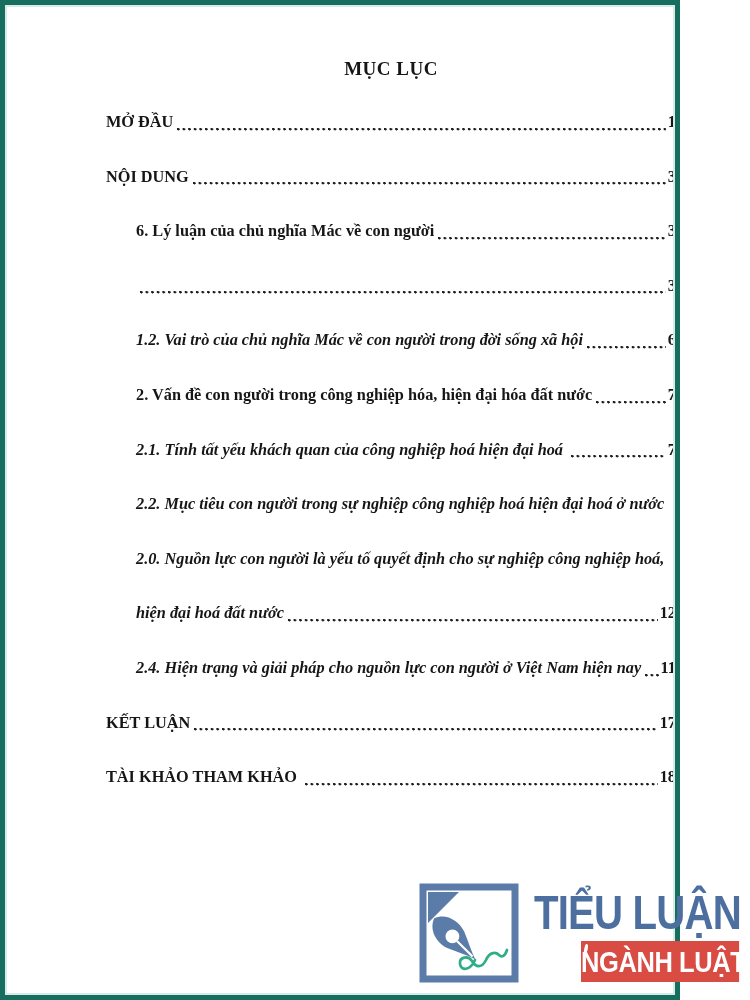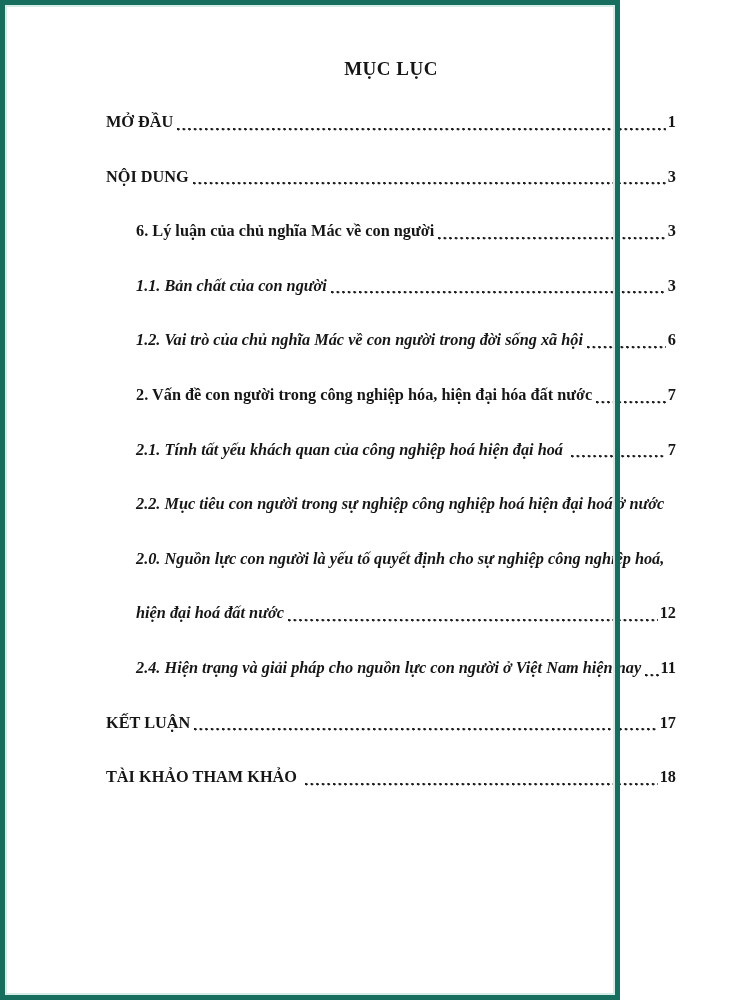--- a/index.html
+++ b/index.html
@@ -3,21 +3,21 @@
 <meta charset="utf-8">
 <style>
   html, body {
     margin: 0; padding: 0;
     width: 750px; height: 1000px;
     background: #ffffff;
     overflow: hidden;
     font-family: "Liberation Serif", "DejaVu Serif", serif;
     color: #161616;
   }
-  .page { position: relative; width: 620px; height: 1000px; background: #fff; }
+  .page { position: relative; width: 680px; height: 1000px; background: #fff; }
 
   
   .frame {
     position: absolute; inset: 0;
     border: 5px solid #176e5f;
     pointer-events: none;
     z-index: 5;
   }
   .frame::after {
     content: ""; position: absolute; inset: 0;
@@ -127,21 +127,20 @@
       <span class="pg">3</span>
     </div>
 
     <div class="row lvl1">
       <span class="lbl">6. Lý luận của chủ nghĩa Mác về con người</span>
       <span class="leader"></span>
       <span class="pg">3</span>
     </div>
 
     <div class="row lvl1 ital">
-      <span class="lbl">1.1. Bản chất của con người</span>
       <span class="leader"></span>
       <span class="pg">3</span>
     </div>
 
     <div class="row lvl1 ital">
       <span class="lbl">1.2. Vai trò của chủ nghĩa Mác về con người trong đời sống xã hội</span>
       <span class="leader"></span>
       <span class="pg">6</span>
     </div>
 
@@ -182,14 +181,33 @@
       <span class="pg">17</span>
     </div>
 
     <div class="row">
       <span class="lbl">TÀI KHẢO THAM KHẢO </span>
       <span class="leader"></span>
       <span class="pg">18</span>
     </div>
   </div>
 
+  <div class="logo">
+    <div class="logo-mark">
+      <svg viewBox="0 0 100 100" width="102" height="100" aria-hidden="true">
+        <rect x="4" y="4" width="92" height="92" fill="#ffffff" stroke="#5b7ca9" stroke-width="7"></rect>
+        <path d="M9,9 L40,9 L9,40 Z" fill="#5b7ca9"></path>
+        <g transform="translate(36,56) rotate(-45) scale(0.92)">
+          <path d="M0,-32 C13,-27 17,-12 13,1 C8,13 3,22 0,31 C-3,22 -8,13 -13,1 C-17,-12 -13,-27 0,-32 Z" fill="#5b7ca9"></path>
+          <circle cx="0" cy="-4" r="7.5" fill="#ffffff"></circle>
+          <line x1="0" y1="3" x2="0" y2="27" stroke="#ffffff" stroke-width="2.4"></line>
+        </g>
+        <path d="M56,77 C51,88 42,88 41,81 C40,74 49,72 53,78 C57,85 63,85 67,77 C70,70 76,68 80,72 C83,75 86,73 88,67" fill="none" stroke="#2fae85" stroke-width="2.7" stroke-linecap="round"></path>
+      </svg>
+    </div>
+    <div class="logo-title">TIỂU LUẬN</div>
+    <div class="logo-badge">
+      <span class="badge-tick"></span>
+      <span>NGÀNH LUẬT</span>
+    </div>
+  </div>
 
 </div>
 
 </body></html>

